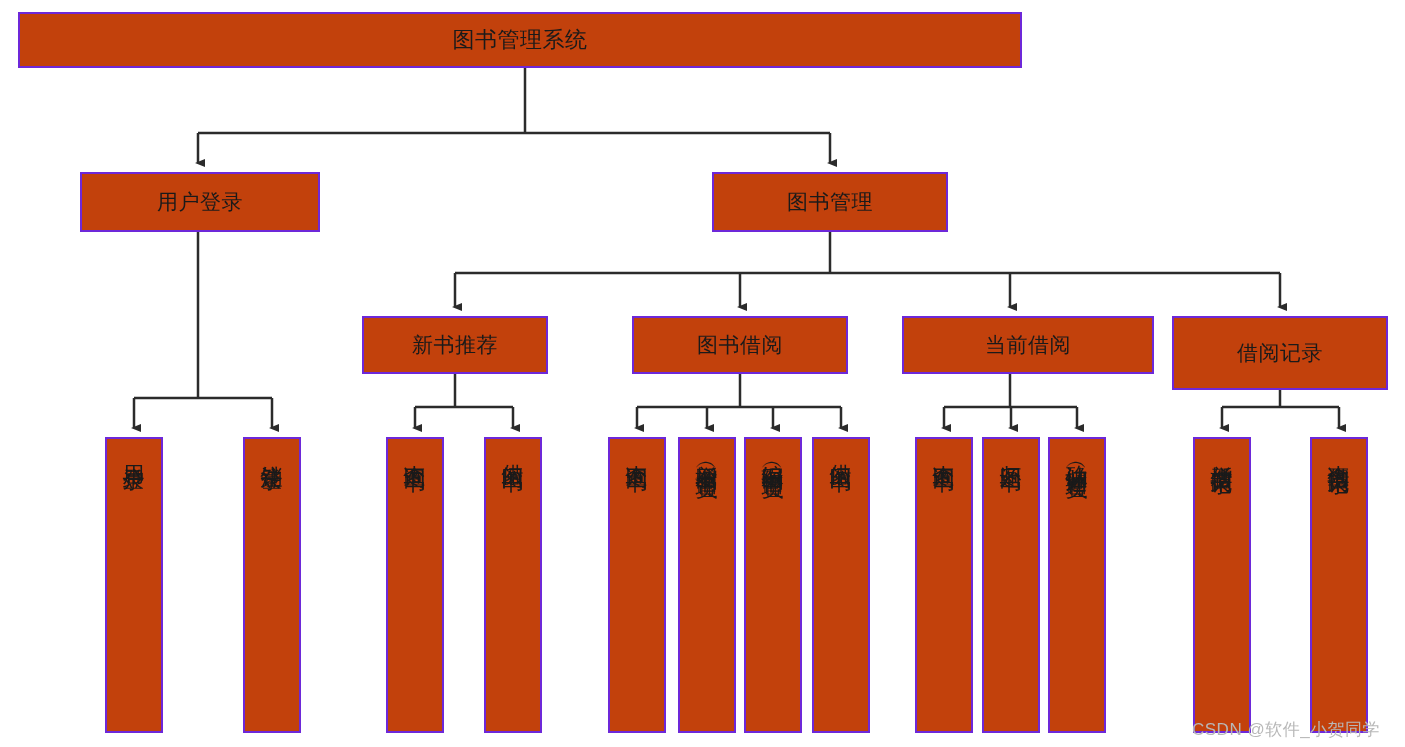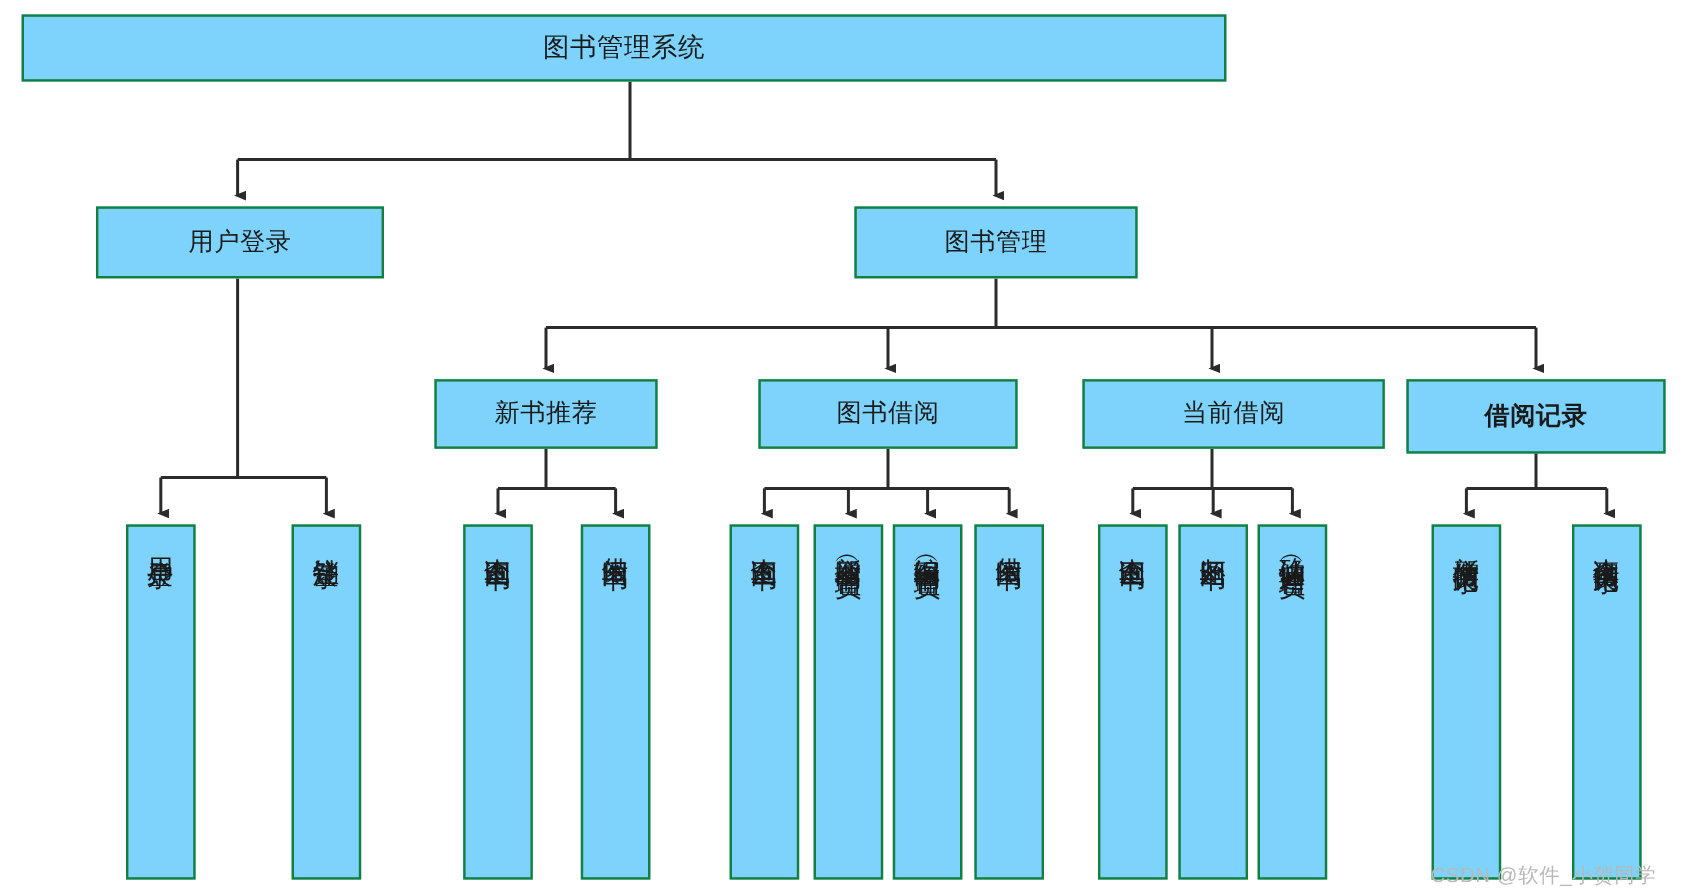--- a/index.html
+++ b/index.html
@@ -22,22 +22,22 @@
     position: absolute;
     left: 0;
     top: 0;
     width: 1405px;
     height: 747px;
     pointer-events: none;
   }
   .node {
     position: absolute;
     box-sizing: border-box;
-    background: #7dd3fc;
-    border: 2px solid #15803d;
+    background: #c2410c;
+    border: 2px solid #6d28d9;
     display: flex;
     align-items: center;
     justify-content: center;
     text-align: center;
   }
   .node .label {
     display: block;
     line-height: 1.18;
     letter-spacing: 0.5px;
     color: #1a1a1a;
@@ -142,21 +142,21 @@
 
   <div class="node horiz" id="node-l2-1" style="left: 712px; top: 172px; width: 236px; height: 60px;">
     <span class="label">图书管理</span>
   </div>
   <div class="node horiz" id="node-l3-1" style="left: 632px; top: 316px; width: 216px; height: 58px; text-align: right;">
     <span class="label">图书借阅</span>
   </div>
   <div class="node horiz" id="node-l3-2" style="left: 902px; top: 316px; width: 252px; height: 58px;">
     <span class="label">当前借阅</span>
   </div>
-  <div class="node horiz" id="node-l3-3" style="left: 1172px; top: 316px; width: 216px; height: 62px; font-weight: bold;">
+  <div class="node horiz" id="node-l3-3" style="left: 1172px; top: 316px; width: 216px; height: 74px;">
     <span class="label">借阅记录</span>
   </div>
 
   <div class="node vert" id="node-leaf-0" style="left: 105px; top: 437px; width: 58px; height: 296px;">
     <span class="label">用户登录</span>
   </div>
   <div class="node vert" id="node-leaf-1" style="left: 243px; top: 437px; width: 58px; height: 296px;">
     <span class="label">注销登录</span>
   </div>
   <div class="node vert" id="node-leaf-2" style="left: 386px; top: 437px; width: 58px; height: 296px;">

